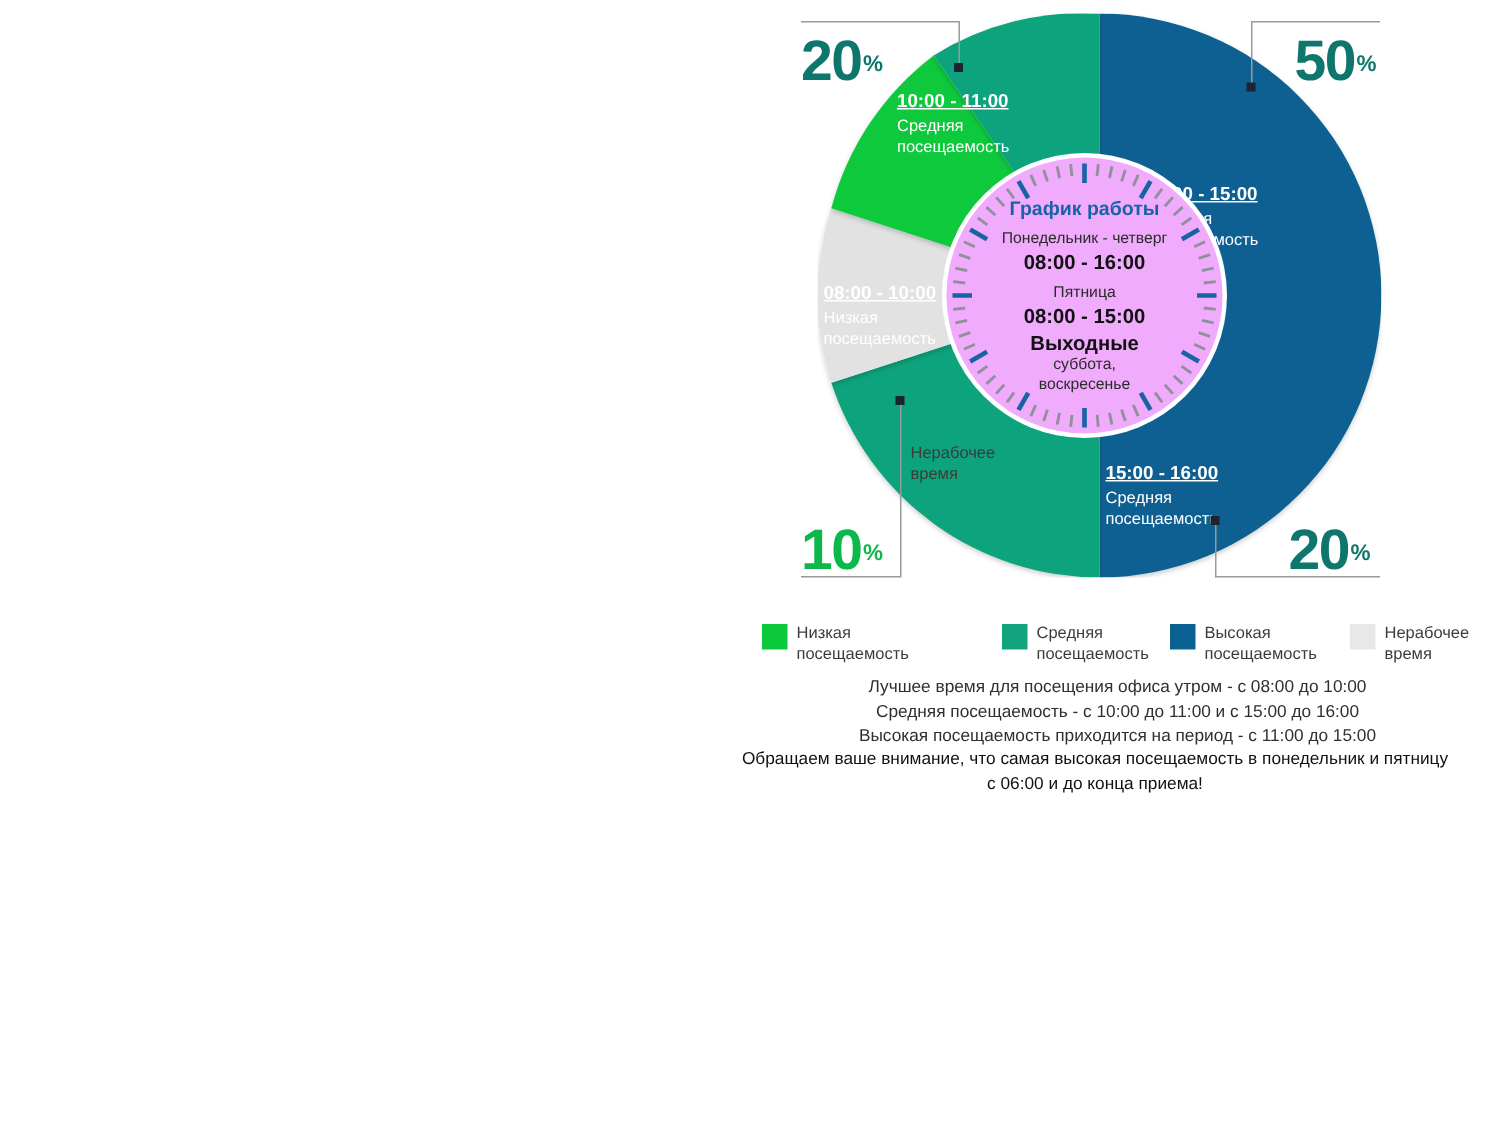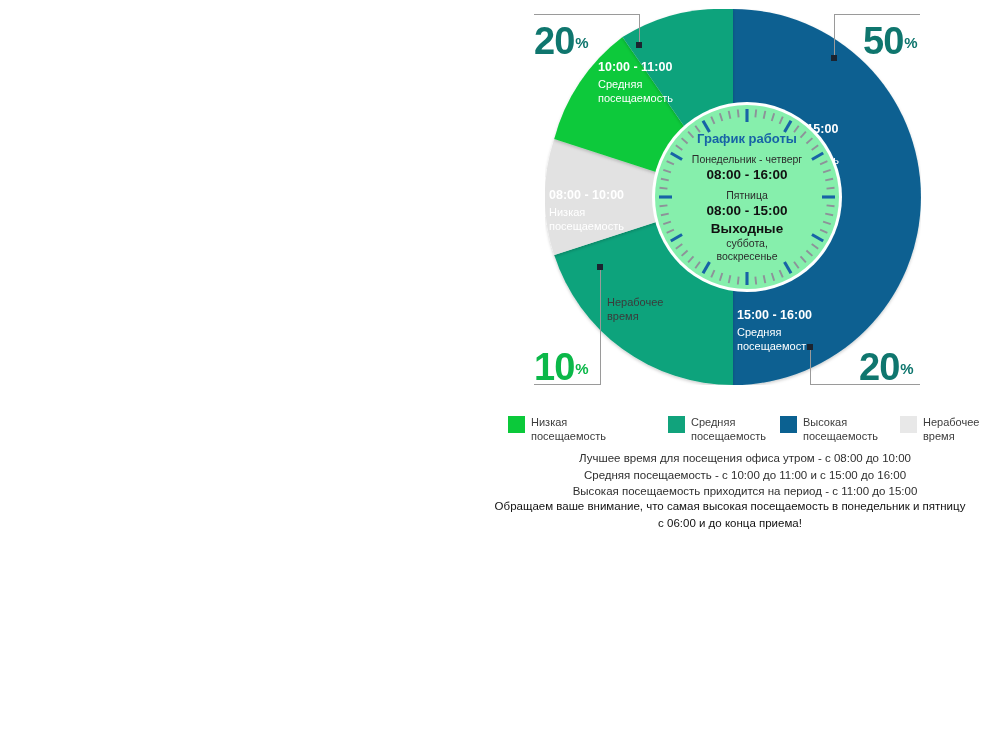--- a/index.html
+++ b/index.html
@@ -29,40 +29,41 @@
   .seg-label {
     position: absolute;
     color: #ffffff;
     line-height: 1.22;
     pointer-events: none;
   }
   .seg-label .t-time {
     font-size: 12.5px; font-weight: bold;
     white-space: nowrap;
     margin-bottom: 3px;
+    text-decoration: underline;
   }
   .seg-label .t-desc {
     font-size: 11px; font-weight: normal;
   }
   .seg-label.dark { color: #3b3b3b; }
 
   #seg-text-morning  { left: 598px; top: 60px;  width: 128px; }
   #seg-text-high     { left: 764px; top: 122px; width: 118px; }
   #seg-text-midpm    { left: 737px; top: 308px; width: 120px; }
   #seg-text-low      { left: 549px; top: 188px; width: 120px; }
   #seg-text-off      { left: 607px; top: 295px; width: 90px;  }
   #seg-text-off .t-desc { font-size: 11px; line-height: 1.3; }
 
   
   #clock-dial {
     position: absolute;
-    left: 655px; top: 105px;
+    left: 631px; top: 105px;
     width: 184px; height: 184px;
     border-radius: 50%;
-    background: #86efac;
+    background: #f0abfc;
     box-shadow: 0 0 0 3px #ffffff;
   }
   #dial-ticks { position: absolute; inset: 0; }
   #dial-text {
     position: absolute;
     left: 0; top: 0; width: 184px; height: 184px;
     display: flex; flex-direction: column;
     align-items: center; justify-content: center;
     text-align: center;
     padding: 0 14px;

